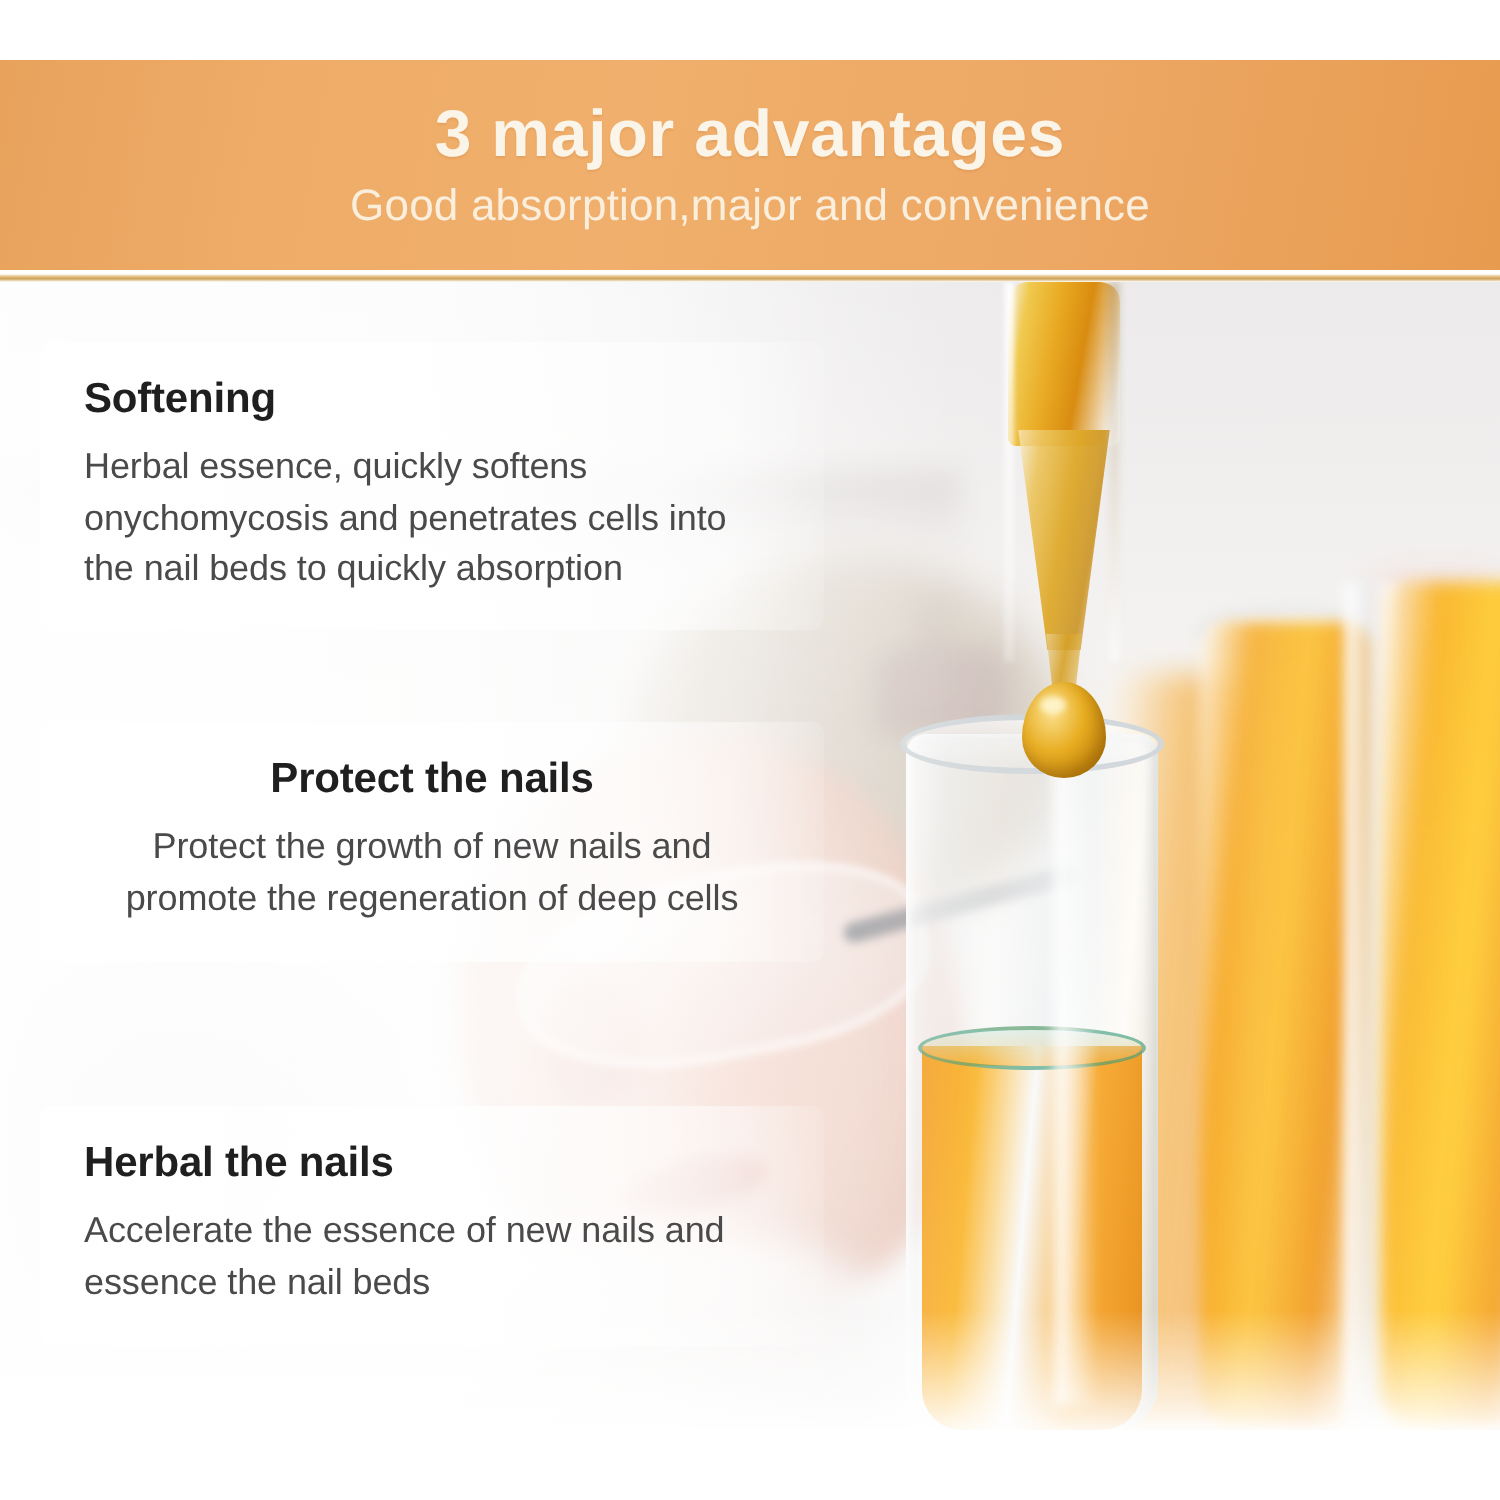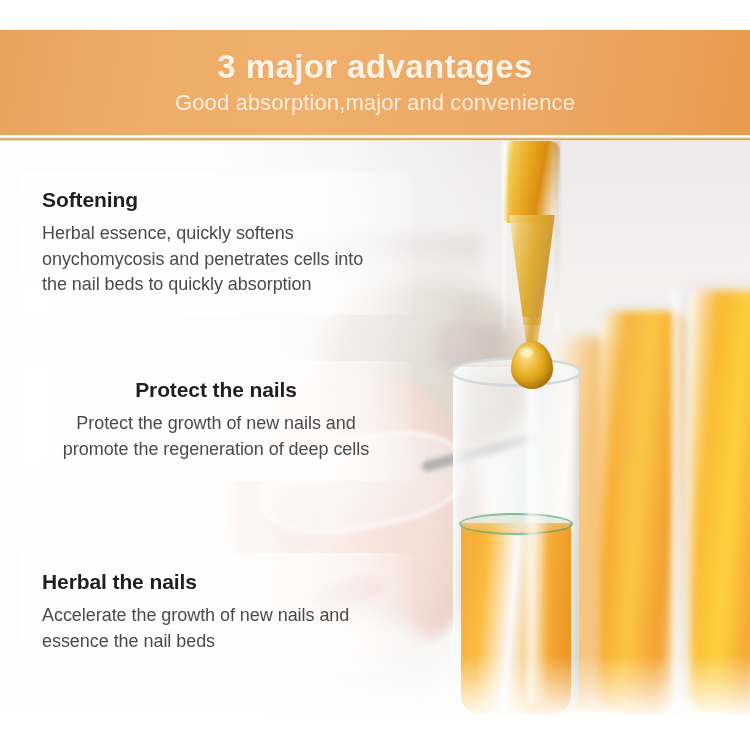--- a/index.html
+++ b/index.html
@@ -543,21 +543,21 @@
       <div class="panel-title">Protect the nails</div>
       <div class="panel-body">
         <span>Protect the growth of new nails and</span>
         <span>promote the regeneration of deep cells</span>
       </div>
     </div>
 
     <div class="panel panel-3">
       <div class="panel-title">Herbal the nails</div>
       <div class="panel-body">
-        <span>Accelerate the growth of new nails and</span>
+        <span>Accelerate the essence of new nails and</span>
         <span>essence the nail beds</span>
       </div>
     </div>
 
   </div>
 
   <div class="header-band">
     <div class="header-inner">
       <div class="header-title">3 major advantages</div>
       <div class="header-subtitle">Good absorption,major and convenience</div>

